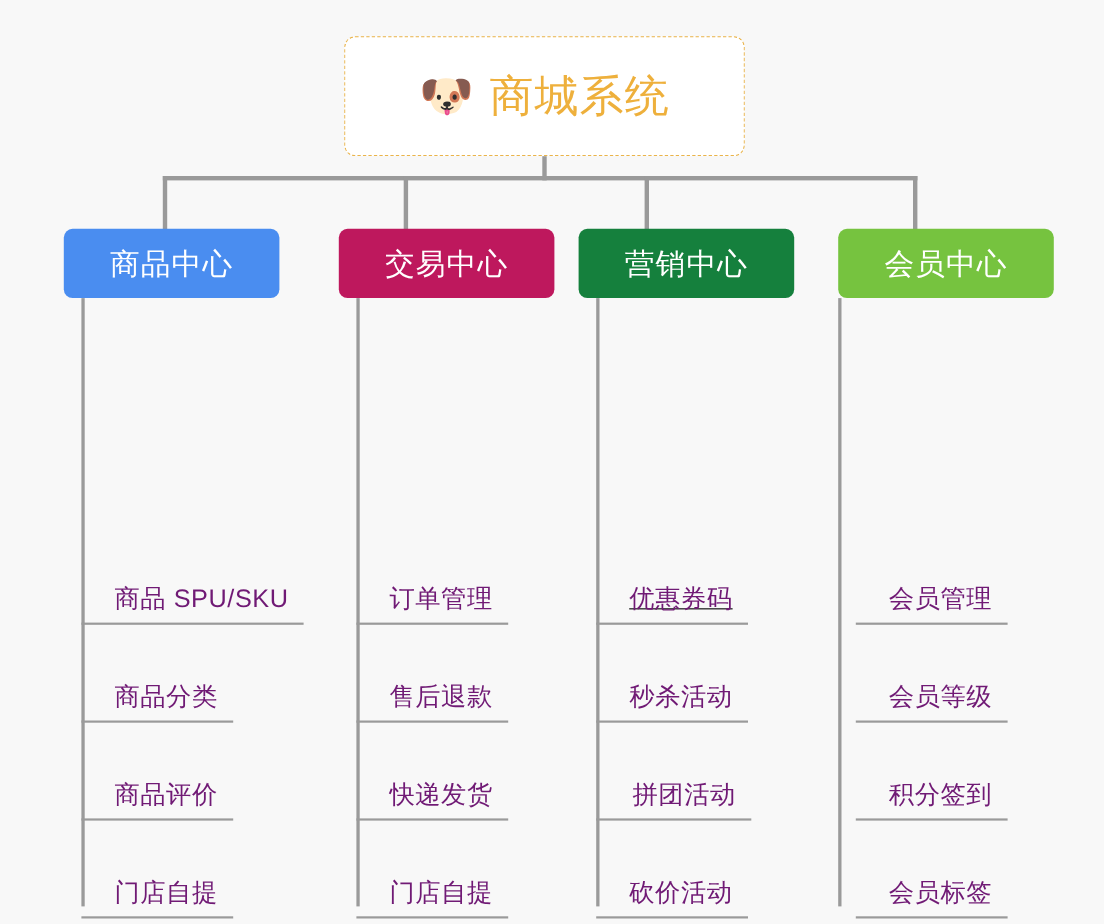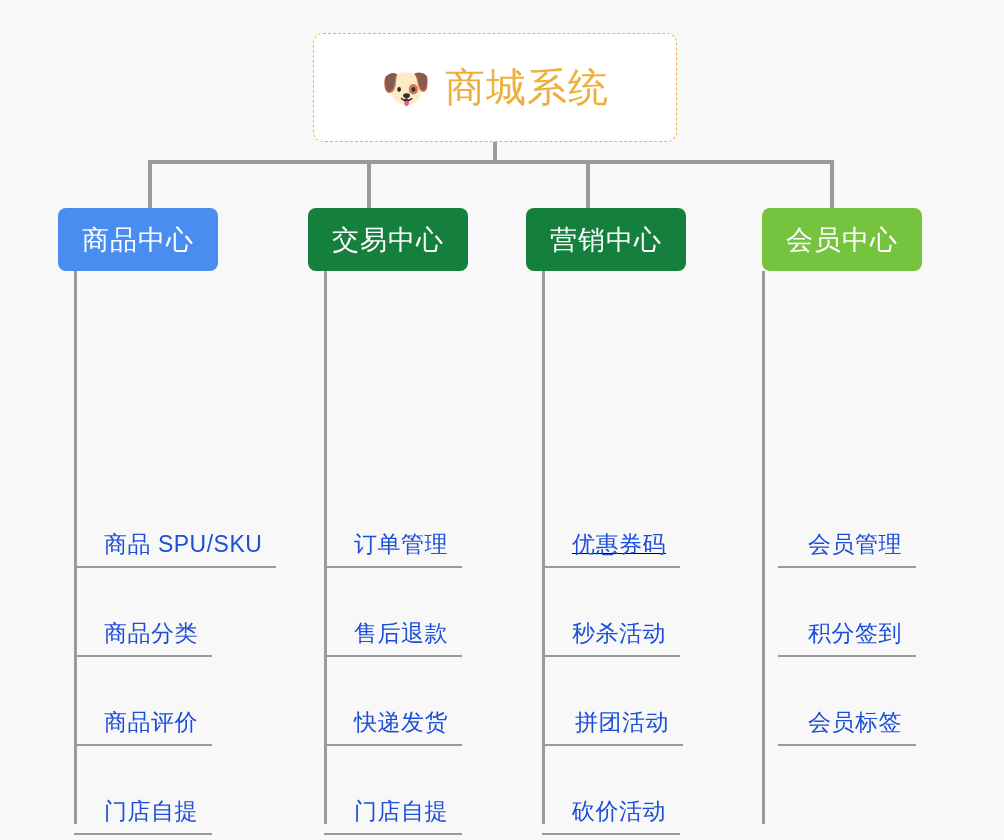--- a/index.html
+++ b/index.html
@@ -79,21 +79,21 @@
     position: absolute;
     top: 208px;
     width: 200px;
   }
   .col-0 { left: 58px; }
   .col-1 { left: 308px; }
   .col-2 { left: 526px; }
   .col-3 { left: 762px; }
 
   .cat-header {
-    width: 160px;
+    width: 196px;
     height: 63px;
     border-radius: 8px;
     display: flex;
     align-items: center;
     justify-content: center;
     color: #ffffff;
     font-size: 27px;
     letter-spacing: 1px;
     box-sizing: border-box;
   }
@@ -123,21 +123,21 @@
     box-sizing: border-box;
   }
   .leaf-inner {
     border-bottom: 2px solid #9a9a9a;
     padding: 0 14px 6px 30px;
     min-width: 118px;
     box-sizing: border-box;
   }
   .leaf-label {
     font-size: 23px;
-    color: #1d4ed8;
+    color: #701a75;
     white-space: nowrap;
     letter-spacing: 0.5px;
   }
 </style>
 </head>
 <body style="background: rgb(248, 248, 248);">
 
 <div id="mindmap">
 
   <div class="root-node" style="border-color: rgb(234, 180, 74); background: rgb(255, 255, 255);">
@@ -171,21 +171,21 @@
         </div>
       <div class="leaf">
           <div class="leaf-inner" style="border-bottom-color: rgb(154, 154, 154);"><span class="leaf-label">门店自提</span></div>
         </div>
       <div class="leaf"></div>
 
     </div>
   </div>
 
   <div class="column col-1">
-    <div class="cat-header" style="background: #15803d;">交易中心</div>
+    <div class="cat-header" style="background: #be185d;">交易中心</div>
     <div class="leaves">
       <div class="leaf">
           <div class="leaf-inner" style="border-bottom-color: rgb(154, 154, 154); text-align: right;"><span class="leaf-label">订单管理</span></div>
         </div>
       <div class="leaf">
           <div class="leaf-inner" style="border-bottom-color: rgb(154, 154, 154);"><span class="leaf-label">售后退款</span></div>
         </div>
       <div class="leaf">
           <div class="leaf-inner" style="border-bottom-color: rgb(154, 154, 154);"><span class="leaf-label">快递发货</span></div>
         </div>
@@ -217,20 +217,23 @@
     </div>
   </div>
 
   <div class="column col-3">
     <div class="cat-header" style="background: rgb(118, 195, 63);">会员中心</div>
     <div class="leaves">
       <div class="leaf">
           <div class="leaf-inner" style="border-bottom-color: rgb(154, 154, 154);"><span class="leaf-label">会员管理</span></div>
         </div>
       <div class="leaf">
+          <div class="leaf-inner" style="border-bottom-color: rgb(154, 154, 154);"><span class="leaf-label">会员等级</span></div>
+        </div>
+      <div class="leaf">
           <div class="leaf-inner" style="border-bottom-color: rgb(154, 154, 154);"><span class="leaf-label">积分签到</span></div>
         </div>
       <div class="leaf">
           <div class="leaf-inner" style="border-bottom-color: rgb(154, 154, 154);"><span class="leaf-label">会员标签</span></div>
         </div>
       <div class="leaf"></div>
 
     </div>
   </div>
 

